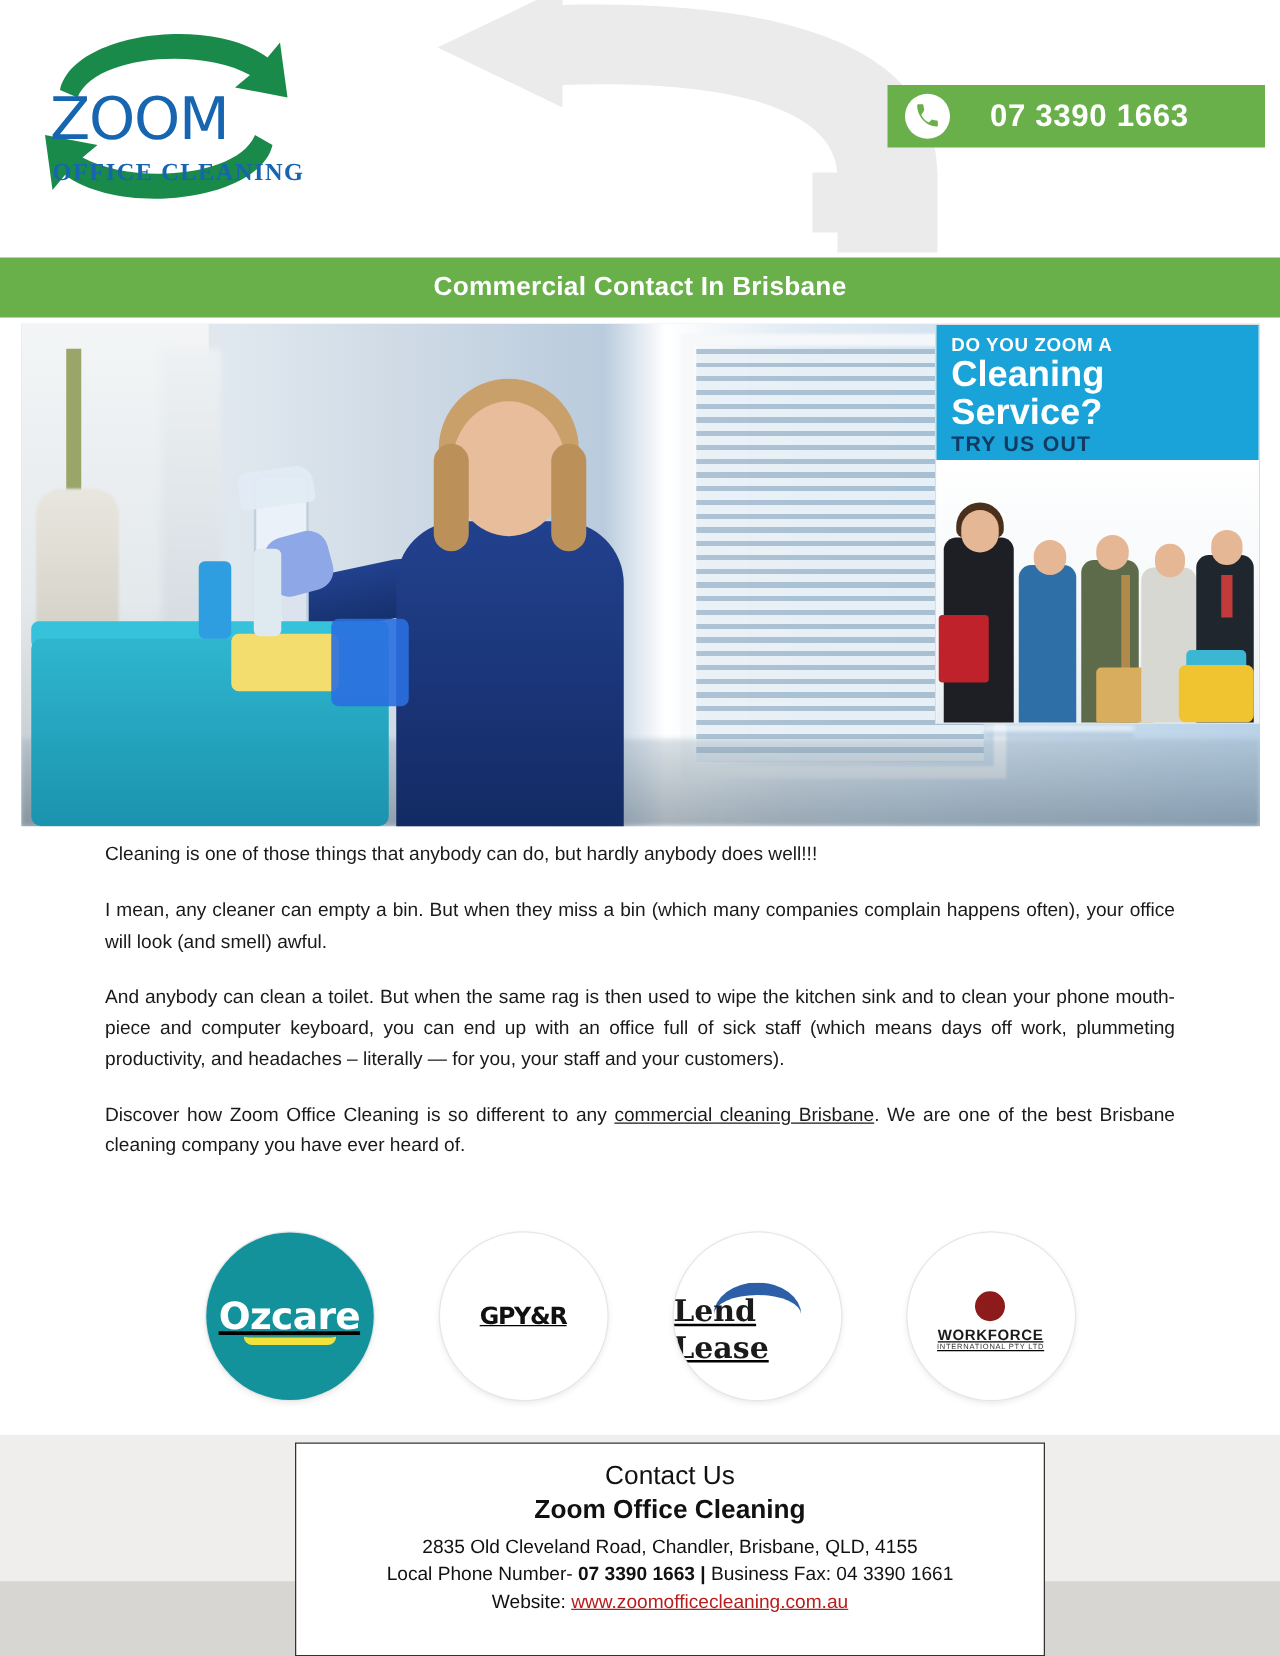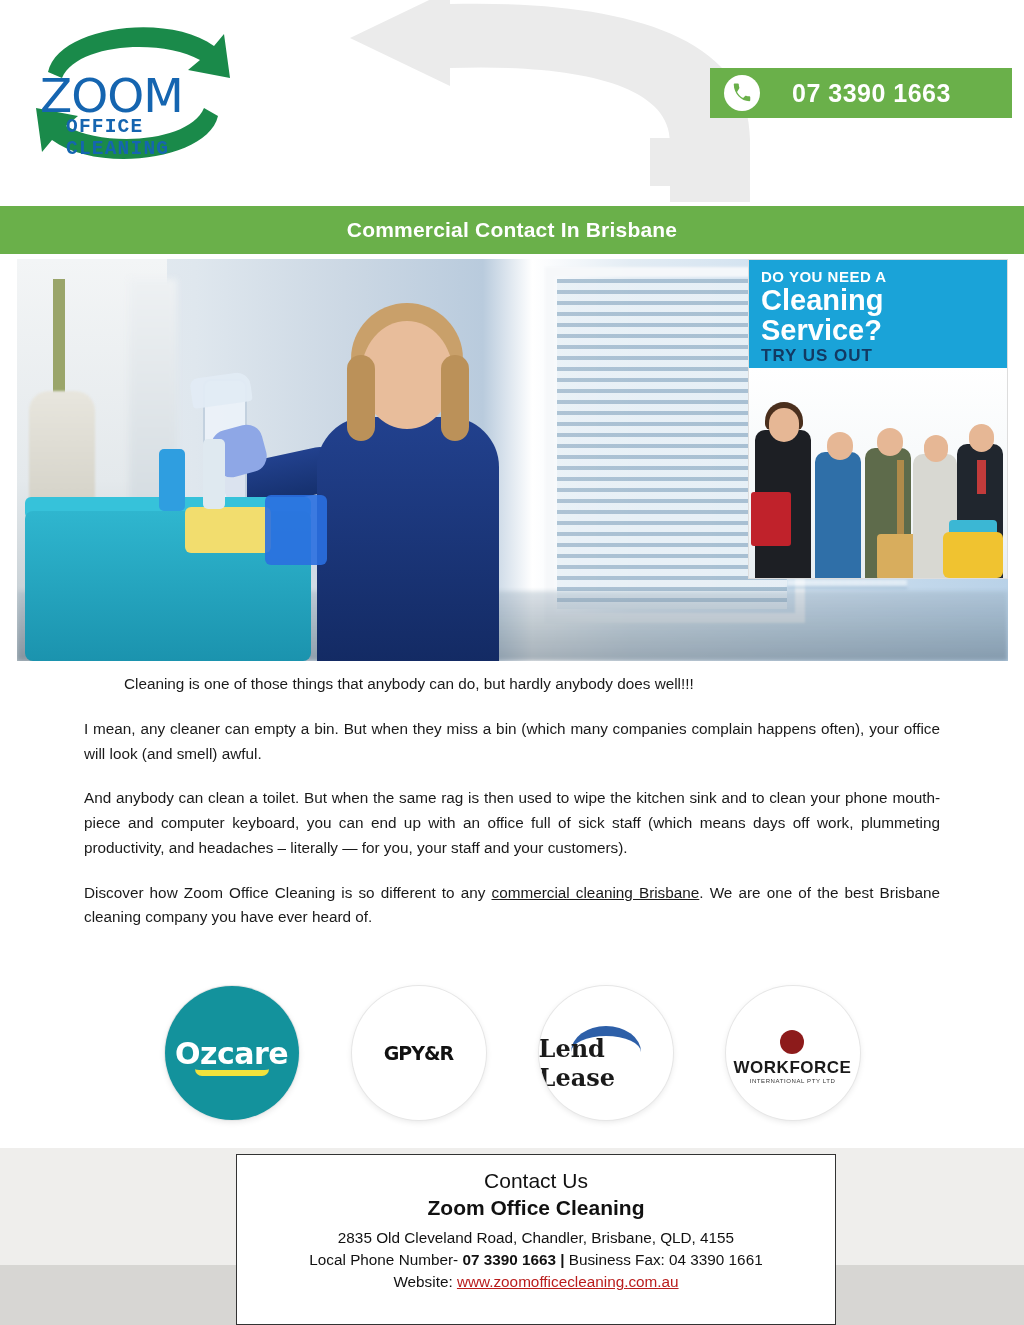--- a/index.html
+++ b/index.html
@@ -48,27 +48,26 @@
     font-family: "DejaVu Sans", sans-serif;
     font-weight: normal;
     font-size: 47px;
     letter-spacing: -1px;
     color: #1565b0;
     line-height: 1;
   }
   .logo-sub {
     position: absolute;
     left: 24px;
-    top: 96px;
-    font-family: Liberation Mono, monospace;
+    top: 108px;
+    font-family: Liberation Serif, serif;
     font-weight: bold;
     font-size: 19.5px;
     letter-spacing: 1.2px;
     color: #1565b0;
-    margin-left: 24px;
   }
 
   .phone-bar {
     position: absolute;
     right: 12px;
     top: 68px;
     width: 302px;
     height: 50px;
     background: #6ab04a;
     display: flex;
@@ -273,33 +272,34 @@
   .copy {
     position: absolute;
     top: 672px; left: 84px;
     width: 856px;
     color: #1a1a1a;
     font-size: 15.3px;
     line-height: 1.62;
     font-family: "Liberation Sans", sans-serif;
   }
   .copy p { margin: 0 0 20px 0; text-align: justify; }
-  .copy p.first { text-align: left; margin-left: 40px; }
+  .copy p.first { text-align: left; }
   .copy a {
     color: #1a1a1a;
     text-decoration: underline;
   }
 
   
   .clients {
     position: absolute;
     top: 986px; left: 0; width: 1024px;
     display: flex;
     justify-content: center;
     gap: 53px;
+    text-decoration: underline;
   }
   .client {
     width: 134px; height: 134px;
     border-radius: 50%;
     background: #ffffff;
     box-shadow: 0 0 0 1px #e6e6e6, 0 2px 6px rgba(0,0,0,.10);
     display: flex; align-items: center; justify-content: center;
     overflow: hidden;
     position: relative;
   }
@@ -324,21 +324,21 @@
     position: absolute; top: 40px; left: 32px; width: 70px; height: 26px;
     border-top: 10px solid #2d5fa8;
     border-radius: 50% / 100% 100% 0 0;
   }
   .wf-wrap { text-align: center; position: relative; top: 4px; }
   .wf-seal {
     width: 24px; height: 24px; border-radius: 50%;
     background: #8d1b1b; margin: 0 auto 4px auto;
   }
   .wf-name {
-    font-size: 17px; font-weight: bold; letter-spacing: .5px; color: #1a1a1a;
+    font-size: 12px; font-weight: bold; letter-spacing: .5px; color: #1a1a1a;
     font-family: "Liberation Sans", sans-serif;
   }
   .wf-sub {
     font-size: 6px; letter-spacing: .6px; color: #333333;
     font-family: "Liberation Sans", sans-serif;
   }
 
   
   .footer-band {
     position: absolute;
@@ -426,21 +426,21 @@
 
     <div class="cart-top"></div>
     <div class="cart"></div>
     <div class="cart-cloth"></div>
     <div class="cart-bag"></div>
     <div class="bottle-a"></div>
     <div class="bottle-b"></div>
 
     <div class="ad">
       <div class="ad-top">
-        <div class="ad-l1">DO YOU NEED A</div>
+        <div class="ad-l1">DO YOU ZOOM A</div>
         <div class="ad-l2">Cleaning Service?</div>
         <div class="ad-l3">TRY US OUT</div>
       </div>
       <div class="ad-body">
         <div class="p-fig pf1"></div>
         <div class="pf1hair"></div>
         <div class="pf1h"></div>
         <div class="pf-folder"></div>
         <div class="p-fig pf2"></div>
         <div class="pf2h"></div>

